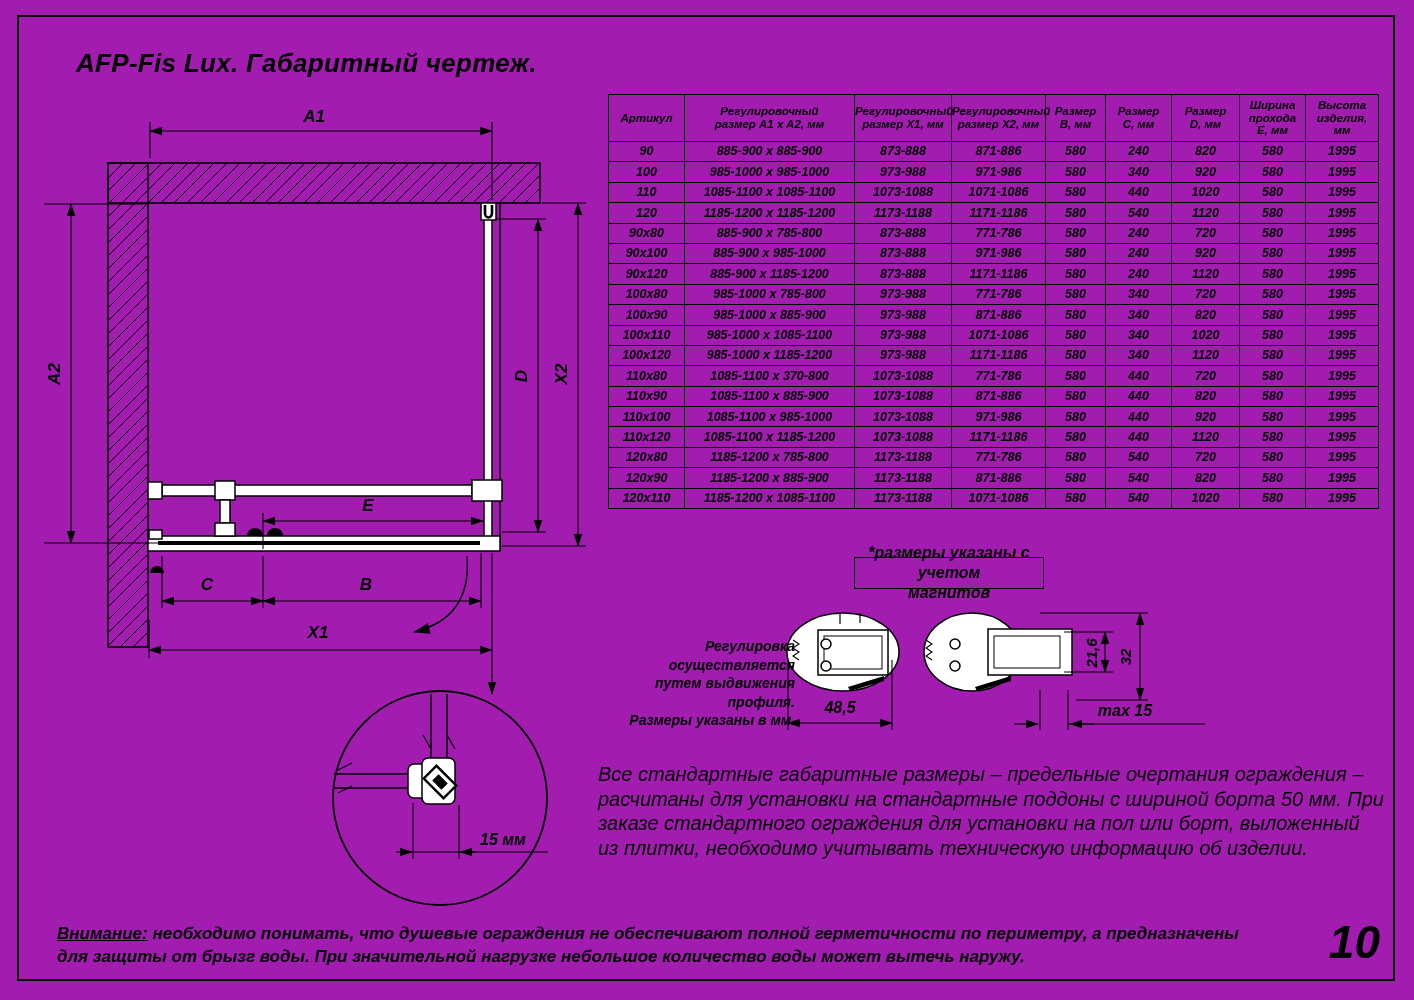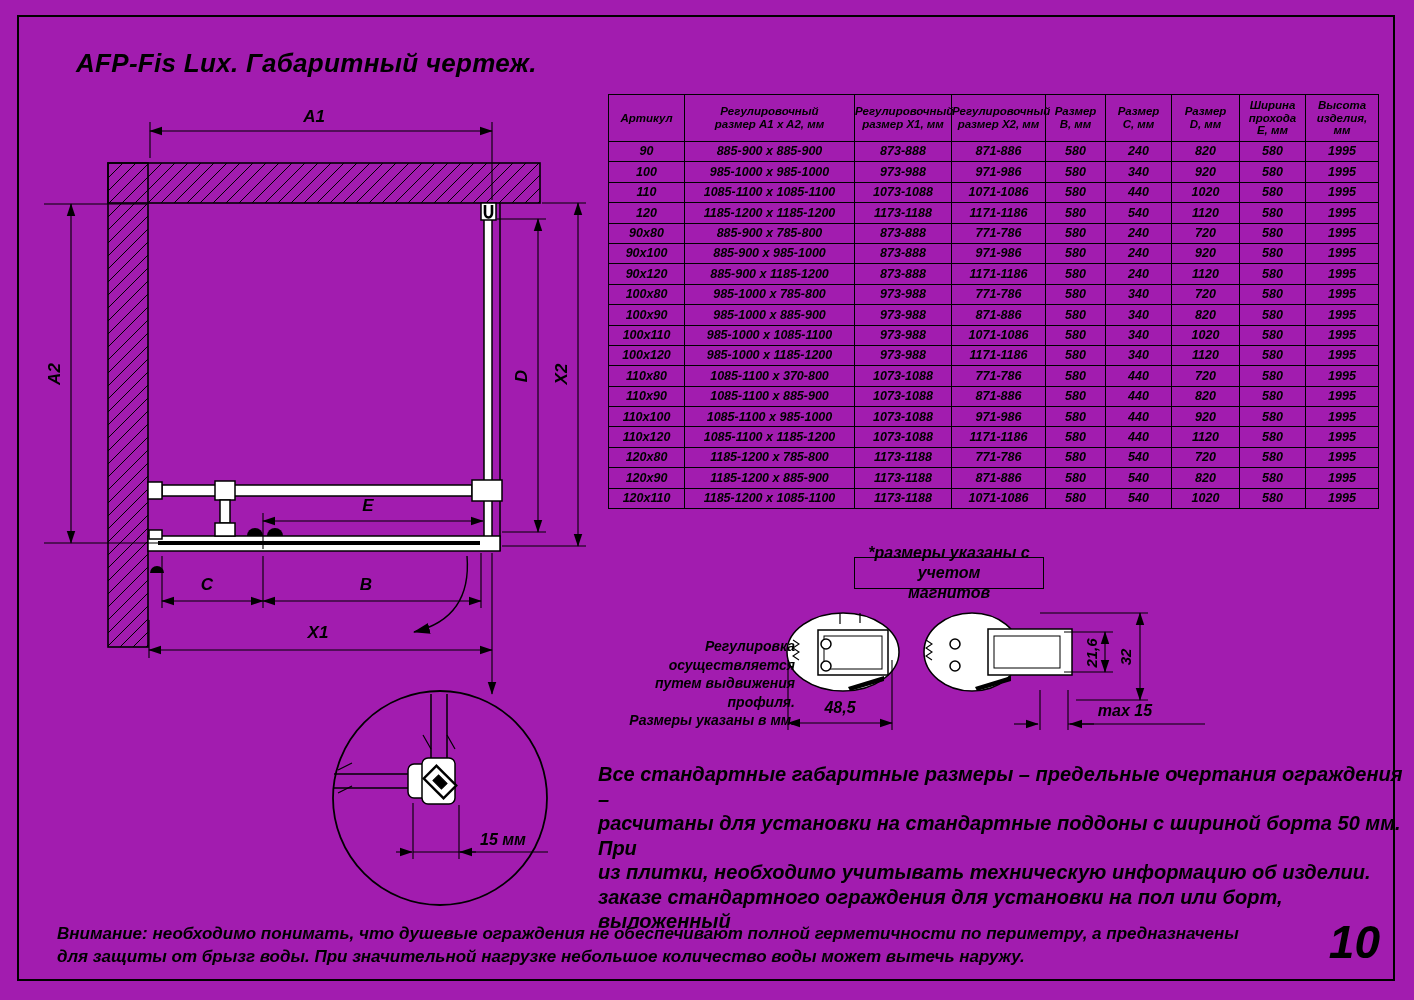--- a/index.html
+++ b/index.html
@@ -13,24 +13,24 @@
              text-align:center;font-style:italic;font-weight:bold;}
   table.dims th,table.dims td{border:1.4px solid #000;padding:0;white-space:pre-line;}
   table.dims th{height:46px;font-size:11.5px;line-height:1.1;font-weight:bold;}
   table.dims td{height:19.4px;font-size:12.5px;line-height:1;}
   .footnote{position:absolute;left:854px;top:557px;width:188px;height:30px;border:1.6px solid #000;
             font-size:16px;font-weight:bold;font-style:italic;text-align:center;line-height:1.25;
             display:flex;align-items:center;justify-content:center;white-space:pre-line;}
   .adj-note{position:absolute;left:588px;top:637px;width:167px;text-align:right;
             font-size:14px;font-weight:bold;font-style:italic;line-height:18.5px;margin-left:40px;}
   .paragraph{position:absolute;left:598px;top:762px;width:810px;
-             font-size:20px;font-weight:bold;font-style:italic;line-height:24.5px;}
+             font-size:20px;font-weight:normal;font-style:italic;line-height:24.5px;}
   .warning{position:absolute;left:57px;top:922px;width:1290px;
            font-size:17px;font-weight:bold;font-style:italic;line-height:23px;}
-  .warning .u{}
+  .warning .u{text-decoration:underline;}
   .pagenum{position:absolute;left:1290px;top:915px;width:90px;text-align:right;
            font-size:46px;font-style:italic;font-weight:bold;}
 </style>
 </head>
 <body>
 
 <div class="page">
   <div class="frame"></div>
 
   <div class="title">AFP-Fis Lux. Габаритный чертеж.</div>
@@ -439,22 +439,22 @@
 
   <div class="adj-note">
     <div>Регулировка осуществляется</div>
     <div>путем выдвижения профиля.</div>
     <div>Размеры указаны в мм.</div>
   </div>
 
   <div class="paragraph">
     <div>Все стандартные габаритные размеры – предельные очертания ограждения –</div>
     <div>расчитаны для установки на стандартные поддоны с шириной борта 50 мм. При</div>
+    <div>заказе стандартного ограждения для установки на пол или борт, выложенный</div>
     <div>из плитки, необходимо учитывать техническую информацию об изделии.</div>
-    <div>заказе стандартного ограждения для установки на пол или борт, выложенный</div>
   </div>
 
   <div class="warning">
     <div><span class="u">Внимание:</span><span> необходимо понимать, что душевые ограждения не обеспечивают полной герметичности по периметру, а предназначены</span></div>
     <div>для защиты от брызг воды. При значительной нагрузке небольшое количество воды может вытечь наружу.</div>
   </div>
 
   <div class="pagenum">10</div>
 </div>
 

